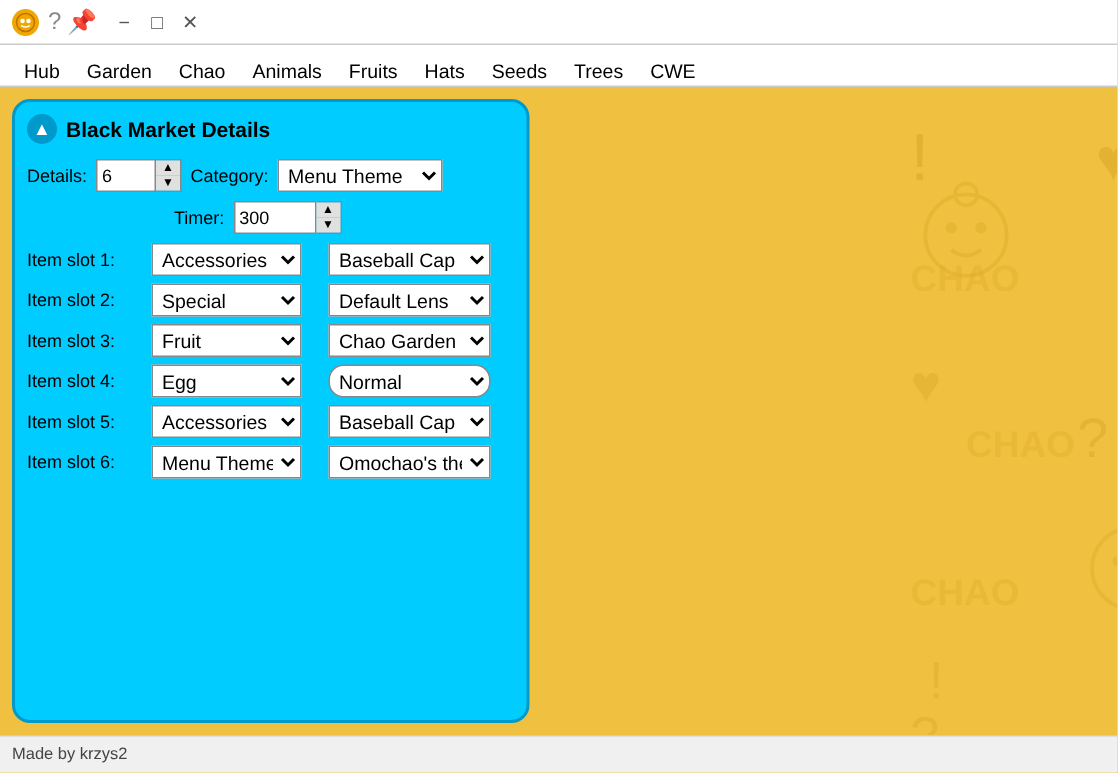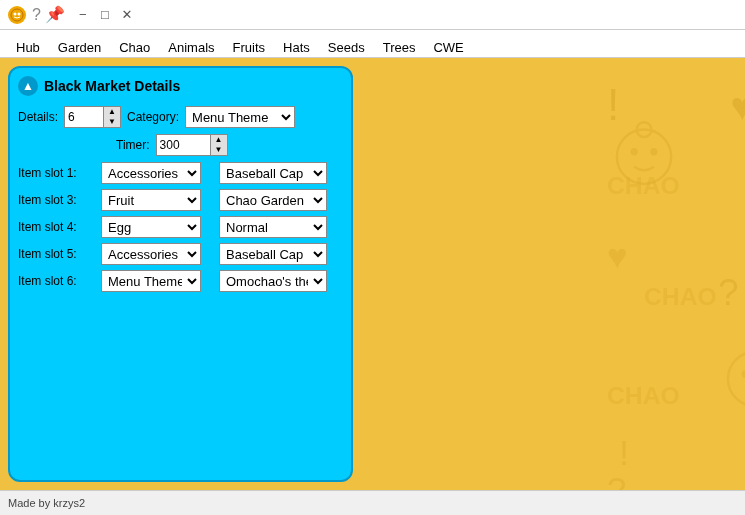--- a/index.html
+++ b/index.html
@@ -363,28 +363,33 @@
       </div>
     </div>
 
     <div id="slots-container">
         <div class="slot-row">
           <span class="slot-label">Item slot 1:</span>
           <select class="form-select" style="width: 100px;"><option>Accessories</option><option>Special</option><option>Fruit</option><option>Egg</option><option>Menu Theme</option></select>
           <select class="form-select" style="width: 108px;"><option>Baseball Cap</option><option>Straw Hat</option><option>Pumpkin Head</option></select>
         </div>
         <div class="slot-row">
+          <span class="slot-label">Item slot 2:</span>
+          <select class="form-select" style="width: 100px;"><option>Accessories</option><option selected="">Special</option><option>Fruit</option><option>Egg</option><option>Menu Theme</option></select>
+          <select class="form-select" style="width: 108px;"><option>Default Lens</option><option>Custom Lens</option></select>
+        </div>
+        <div class="slot-row">
           <span class="slot-label">Item slot 3:</span>
           <select class="form-select" style="width: 100px;"><option>Accessories</option><option>Special</option><option selected="">Fruit</option><option>Egg</option><option>Menu Theme</option></select>
           <select class="form-select" style="width: 108px;"><option>Chao Garden Fru</option><option>Regular Fruit</option></select>
         </div>
         <div class="slot-row">
           <span class="slot-label">Item slot 4:</span>
           <select class="form-select" style="width: 100px;"><option>Accessories</option><option>Special</option><option>Fruit</option><option selected="">Egg</option><option>Menu Theme</option></select>
-          <select class="form-select" style="width: 108px;"><option>Normal</option><option>Shiny</option><option>Metal</option></select>
+          <select class="form-select" style="width: 108px; border-radius: 10px;"><option>Normal</option><option>Shiny</option><option>Metal</option></select>
         </div>
         <div class="slot-row">
           <span class="slot-label">Item slot 5:</span>
           <select class="form-select" style="width: 100px;"><option>Accessories</option><option>Special</option><option>Fruit</option><option>Egg</option><option>Menu Theme</option></select>
           <select class="form-select" style="width: 108px;"><option>Baseball Cap</option><option>Straw Hat</option><option>Pumpkin Head</option></select>
         </div>
         <div class="slot-row">
           <span class="slot-label">Item slot 6:</span>
           <select class="form-select" style="width: 100px;"><option>Accessories</option><option>Special</option><option>Fruit</option><option>Egg</option><option selected="">Menu Theme</option></select>
           <select class="form-select" style="width: 108px;"><option>Menu Theme</option><option selected="">Omochao's them</option></select>

